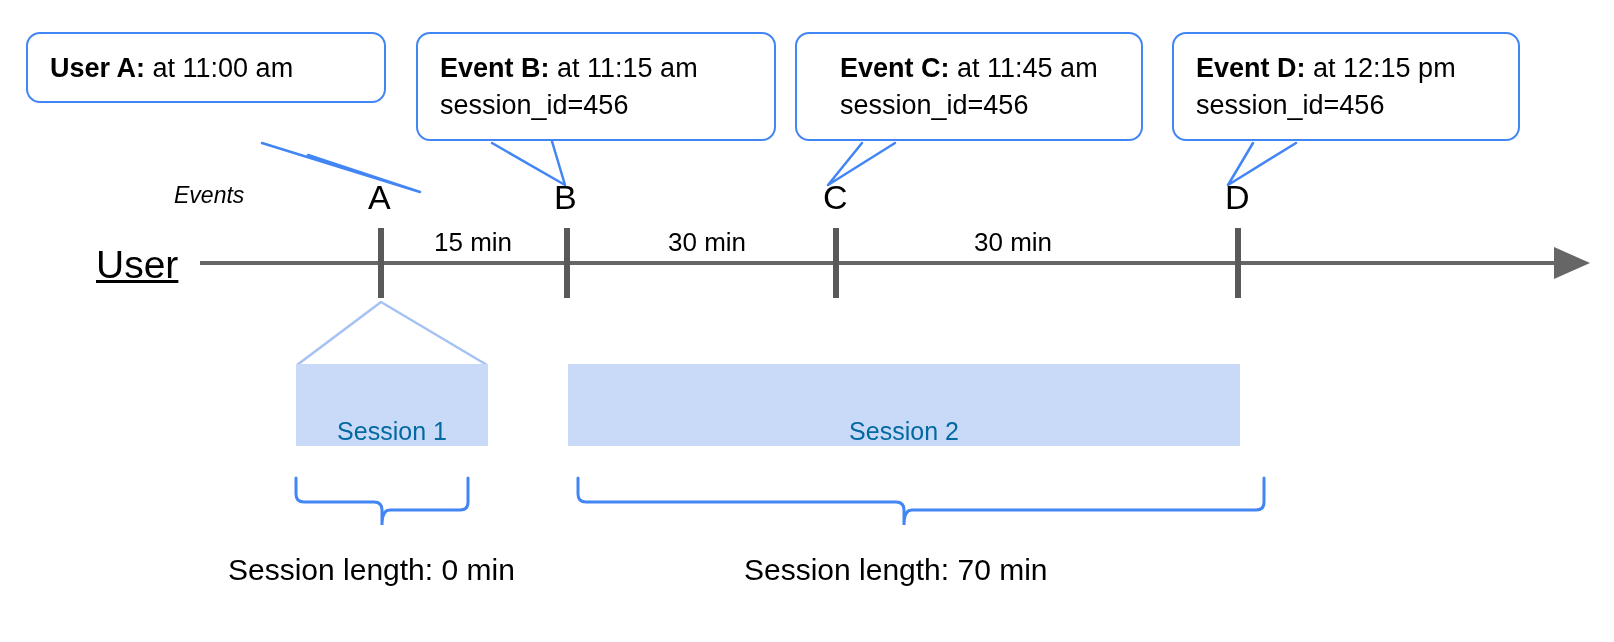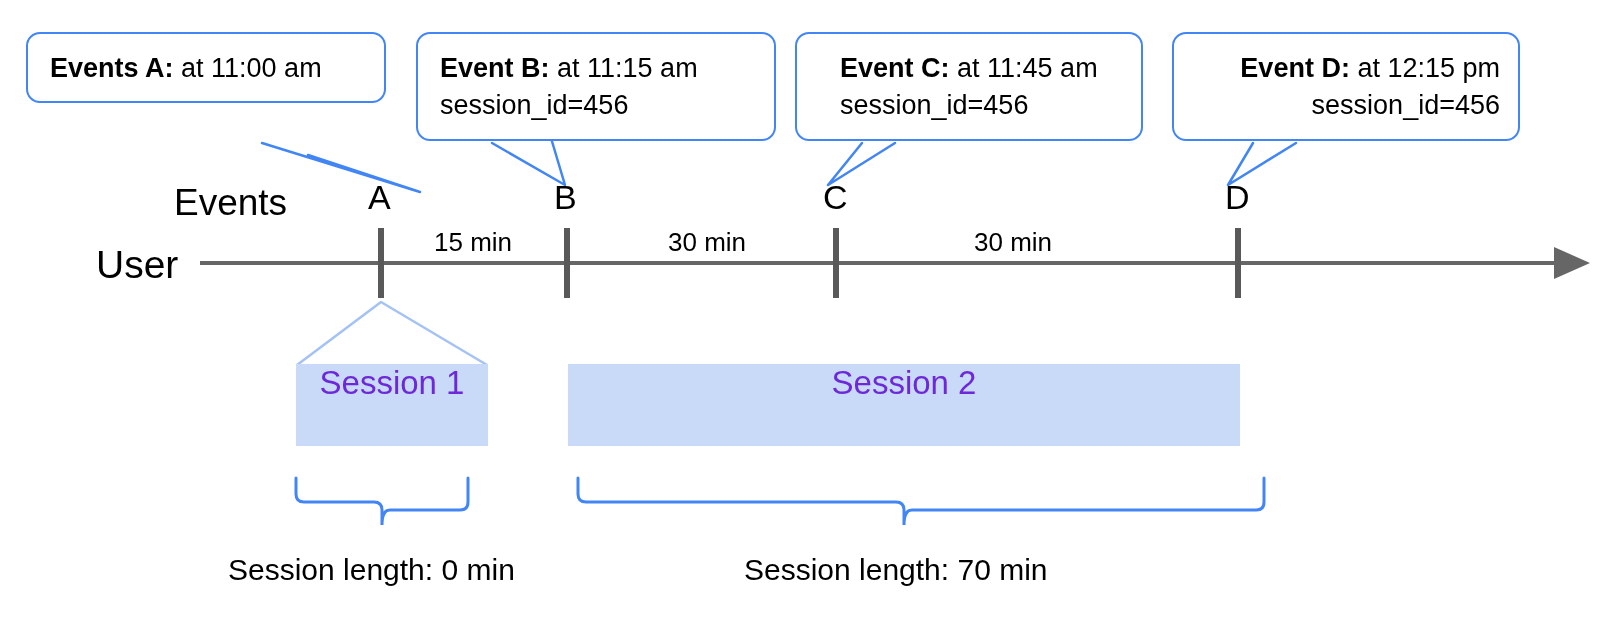--- a/index.html
+++ b/index.html
@@ -38,35 +38,35 @@
   }
   .callout .bold { font-weight: bold; }
   .callout .l2 { display: block; }
 
   
   .lbl {
     position: absolute;
     white-space: nowrap;
     color: #000000;
   }
-  .lbl-events { font-size: 37px; }
+  .lbl-events { font-size: 23px; font-style: italic; }
   .lbl-user   { font-size: 39px; }
   .lbl-evt    { font-size: 34px; }
   .lbl-gap    { font-size: 26px; margin-top: 16px; }
   .lbl-sesslen{ font-size: 30px; }
 
   
   .session-bar {
     position: absolute;
     background: #c9daf8;
     display: flex;
-    align-items: flex-start;
+    align-items: flex-end;
     justify-content: center;
-    font-size: 33px;
-    color: #6d28d9;
+    font-size: 25px;
+    color: #0369a1;
     white-space: nowrap;
   }
 </style>
 </head>
 <body>
 
 <div id="stage">
 
   <svg id="vector-layer" viewBox="0 0 1614 642" xmlns="http://www.w3.org/2000/svg">
     <defs>
@@ -114,41 +114,41 @@
                Q382,510 390,510 L460,510 Q468,510 468,502 L468,478" fill="none" stroke="#4285f4" stroke-width="3" stroke-linecap="round"></path>
     </g>
 
     <g>
       <path d="M578,478 L578,494 Q578,502 586,502 L896,502 Q904,502 904,510 L904,525
                Q904,510 912,510 L1256,510 Q1264,510 1264,502 L1264,478" fill="none" stroke="#4285f4" stroke-width="3" stroke-linecap="round"></path>
     </g>
   </svg>
 
   <div class="callout" style="left:26px;  top:32px;  width:360px;">
-    <span class="bold">Events A:</span><span> at 11:00 am</span>
+    <span class="bold">User A:</span><span> at 11:00 am</span>
   </div>
 
   <div class="callout" style="left:416px; top:32px; width:360px;">
     <span class="bold">Event B:</span><span> at 11:15 am</span>
     <span class="l2">session_id=456</span>
   </div>
 
   <div class="callout" style="left:795px; top:32px; width:348px;padding-left:43px;">
     <span class="bold">Event C:</span><span> at 11:45 am</span>
     <span class="l2">session_id=456</span>
   </div>
 
-  <div class="callout" style="left:1172px; top:32px; width:348px;text-align:right;">
+  <div class="callout" style="left:1172px; top:32px; width:348px;">
     <span class="bold">Event D:</span><span> at 12:15 pm</span>
     <span class="l2">session_id=456</span>
   </div>
 
   <div class="lbl lbl-events" style="left:174px; top:182px;">Events</div>
 
-  <div class="lbl lbl-user" style="left:96px; top:243px;">User</div>
+  <div class="lbl lbl-user" style="left:96px; top:243px;text-decoration:underline;">User</div>
 
   <div class="lbl lbl-evt" style="left:368px; top:178px;">A</div>
   <div class="lbl lbl-evt" style="left:554px; top:178px;">B</div>
   <div class="lbl lbl-evt" style="left:823px; top:178px;">C</div>
   <div class="lbl lbl-evt" style="left:1225px; top:178px;">D</div>
 
   <div class="lbl lbl-gap" style="left:434px; top:211px;">15 min</div>
   <div class="lbl lbl-gap" style="left:668px; top:211px;">30 min</div>
   <div class="lbl lbl-gap" style="left:974px; top:211px;">30 min</div>
 

